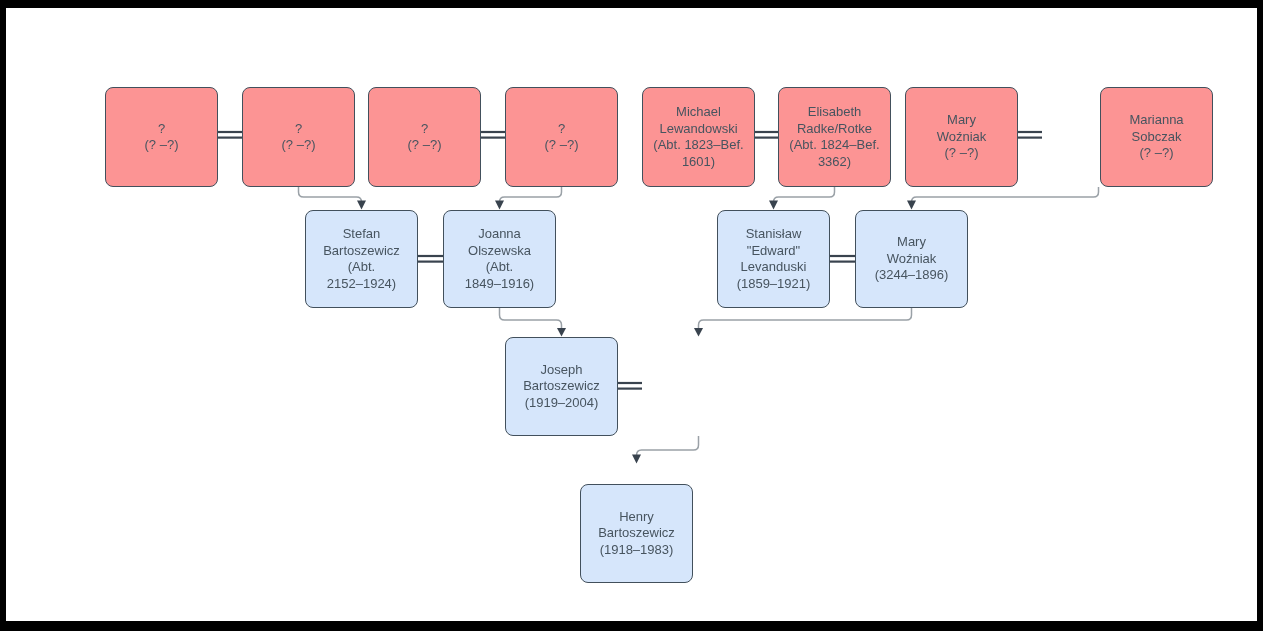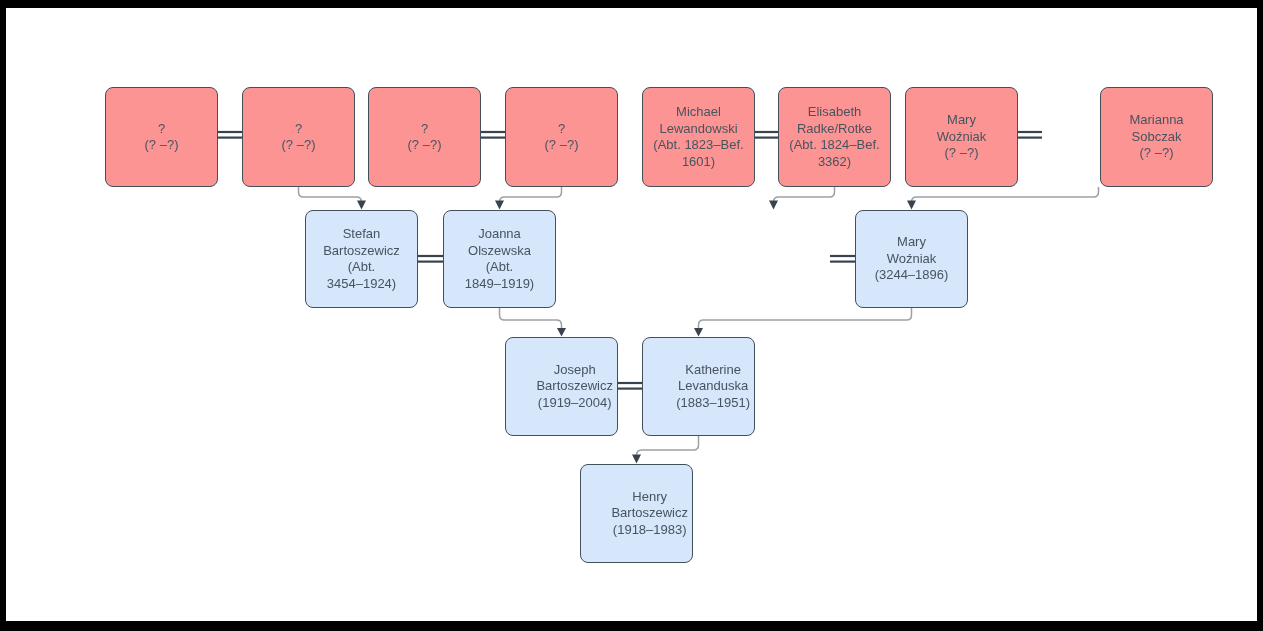--- a/index.html
+++ b/index.html
@@ -37,21 +37,21 @@
     line-height:16.5px;
   }
   .person .lines{
     white-space:pre-line;
     padding:2px 4px;
   }
   .gen-ancestor{ background:#fc9494; }
   .gen-known{ background:#d6e6fb; }
   .h100{ height:100px; }
   .h98{ height:98px; }
-  .h99{ height:99px;justify-content:flex-end; }
+  .h99{ height:99px; }
 </style>
 </head>
 <body>
 
 <div class="frame">
   <div class="canvas"></div>
 
   <div class="stage">
 
     <svg class="connector-layer" width="1263" height="631" viewBox="0 0 1263 631">
@@ -151,45 +151,46 @@
     <div class="person gen-ancestor h100" style="left:1100px;top:87px">
       <span class="lines">Marianna
 Sobczak
 (? –?)</span>
       </div>
 
     <div class="person gen-known h98" style="left:305px;top:210px">
       <span class="lines">Stefan
 Bartoszewicz
 (Abt.
-3454–1924)</span>
+2152–1924)</span>
       </div>
     <div class="person gen-known h98" style="left:443px;top:210px">
       <span class="lines">Joanna
 Olszewska
 (Abt.
-1849–1919)</span>
+1849–1916)</span>
+      </div>
+    <div class="person gen-known h98" style="left:717px;top:210px">
+      <span class="lines">Stanisław
+"Edward"
+Levanduski
+(1859–1921)</span>
       </div>
     <div class="person gen-known h98" style="left:855px;top:210px">
       <span class="lines">Mary
 Woźniak
 (3244–1896)</span>
       </div>
 
     <div class="person gen-known h99" style="left:505px;top:337px">
       <span class="lines">Joseph
 Bartoszewicz
 (1919–2004)</span>
       </div>
-    <div class="person gen-known h99" style="left:642px;top:337px">
-      <span class="lines">Katherine
-Levanduska
-(1883–1951)</span>
-      </div>
 
-    <div class="person gen-known h99" style="left:580px;top:464px">
+    <div class="person gen-known h99" style="left:580px;top:484px">
       <span class="lines">Henry
 Bartoszewicz
 (1918–1983)</span>
       </div>
 
   </div>
 </div>
 
 </body></html>

